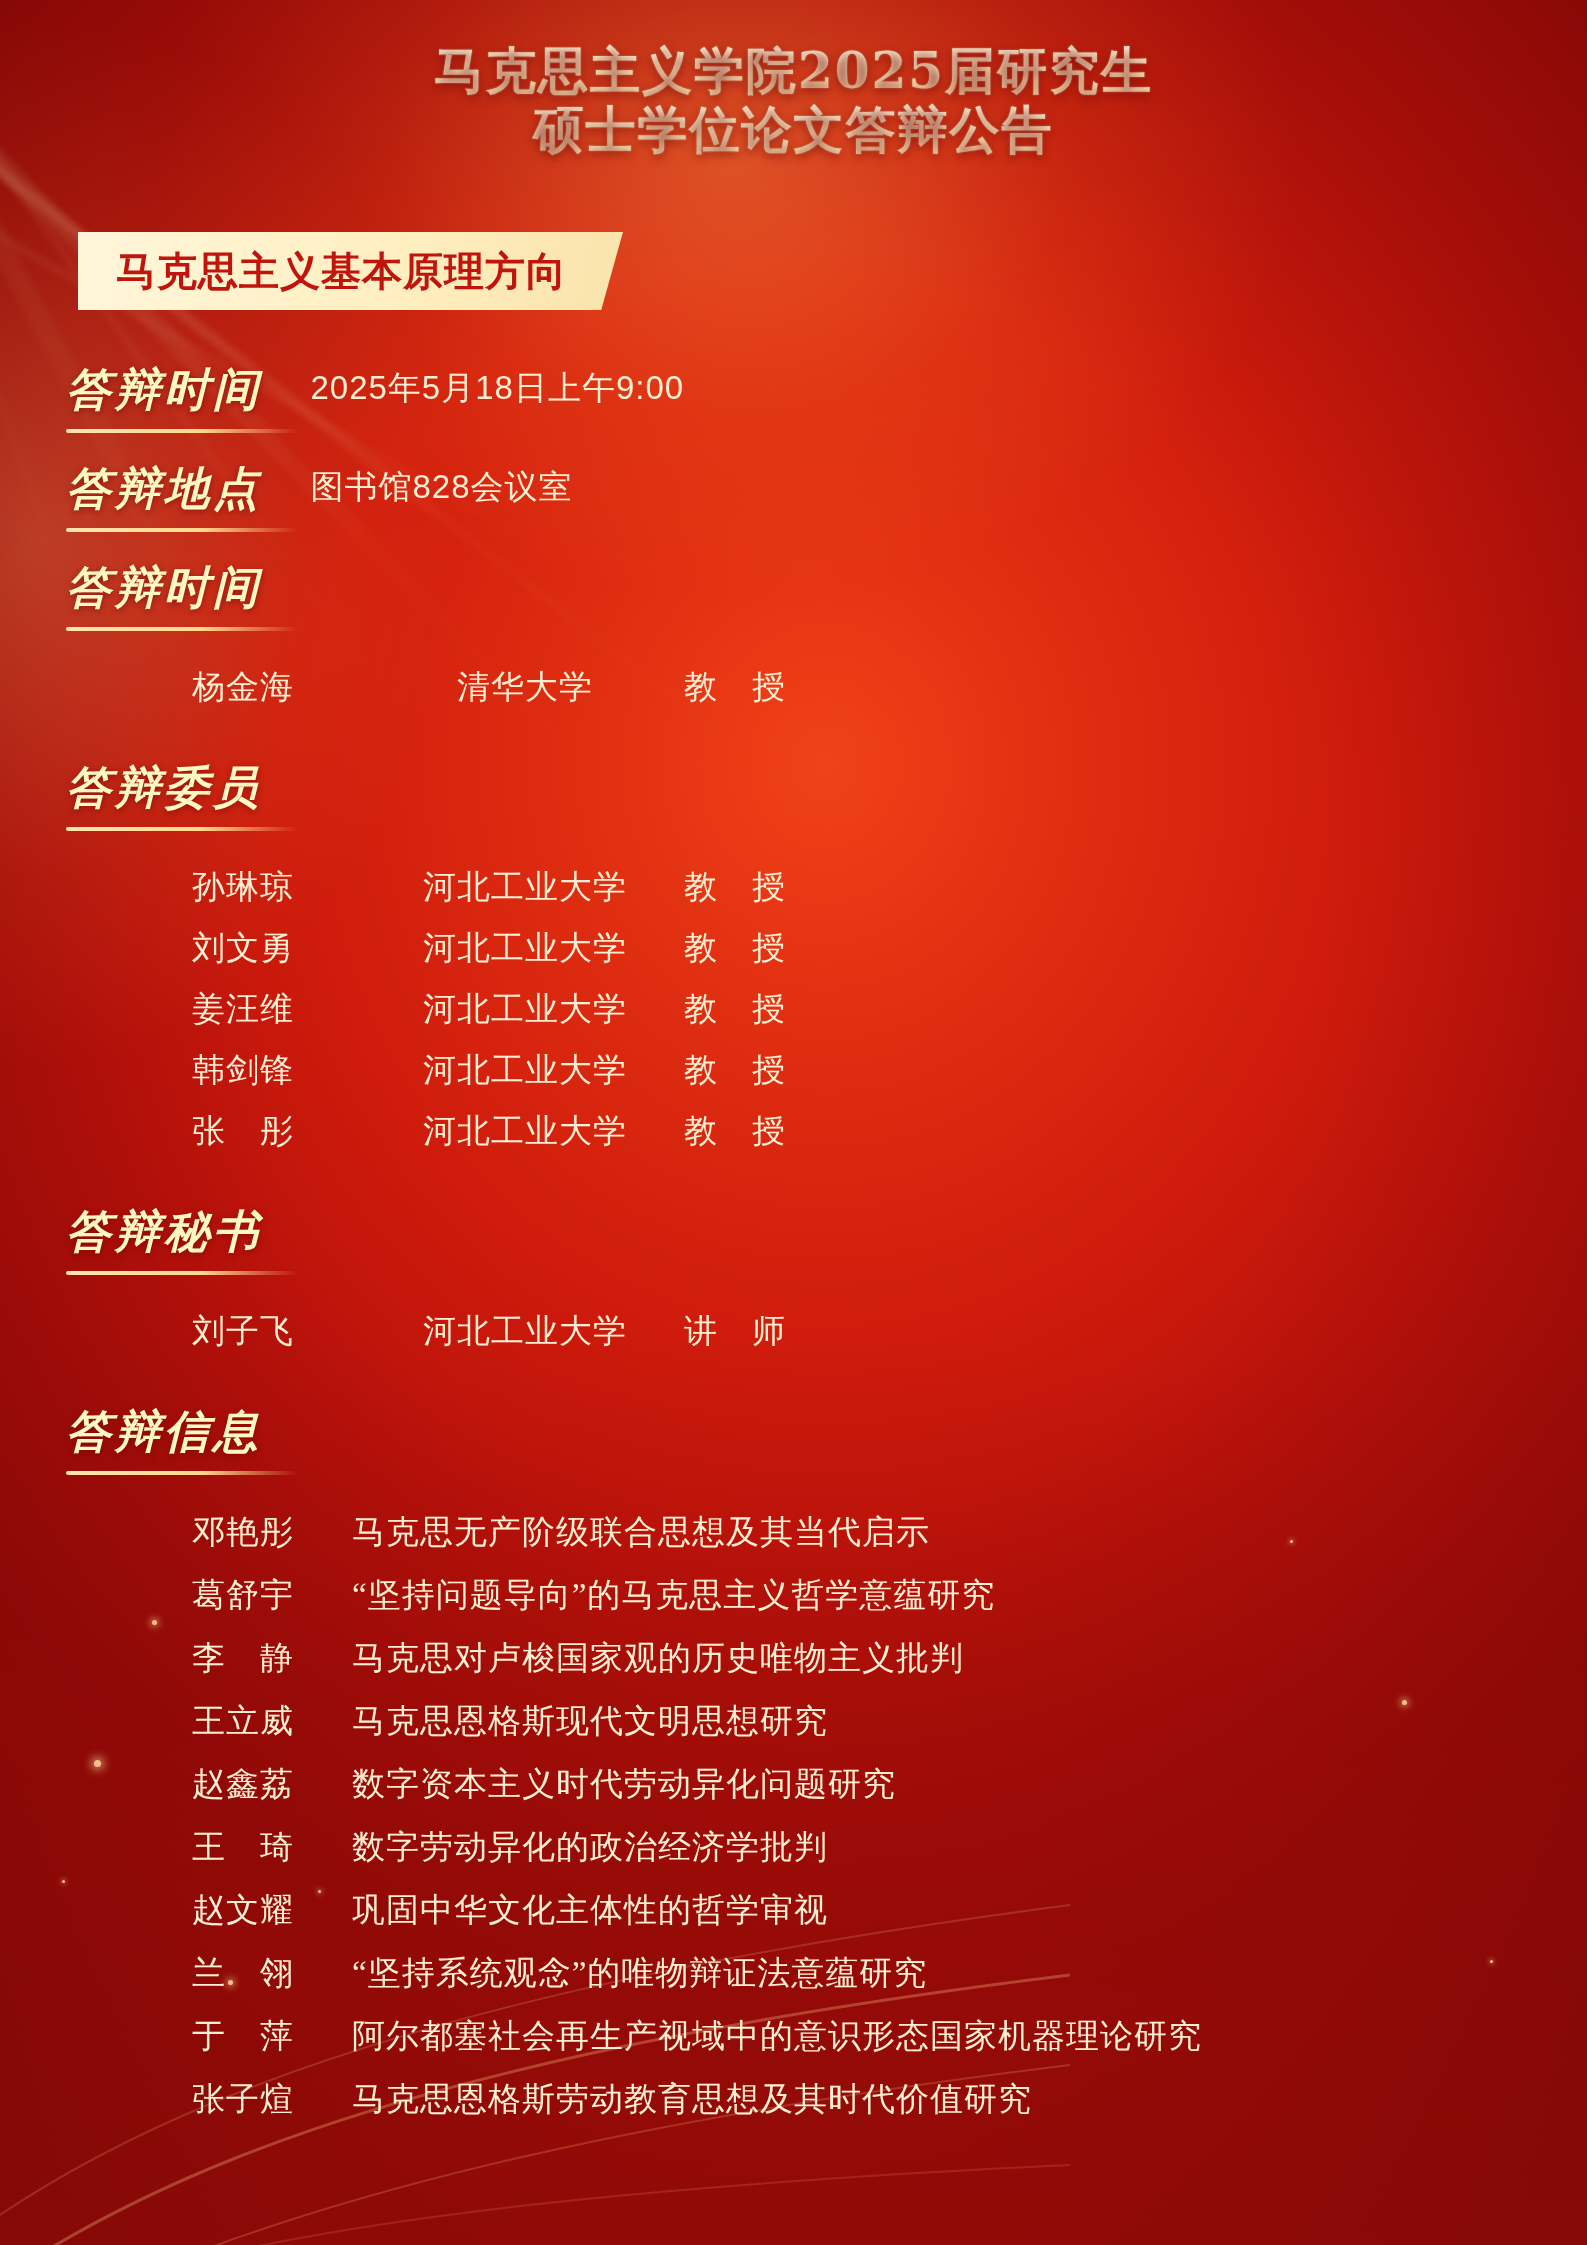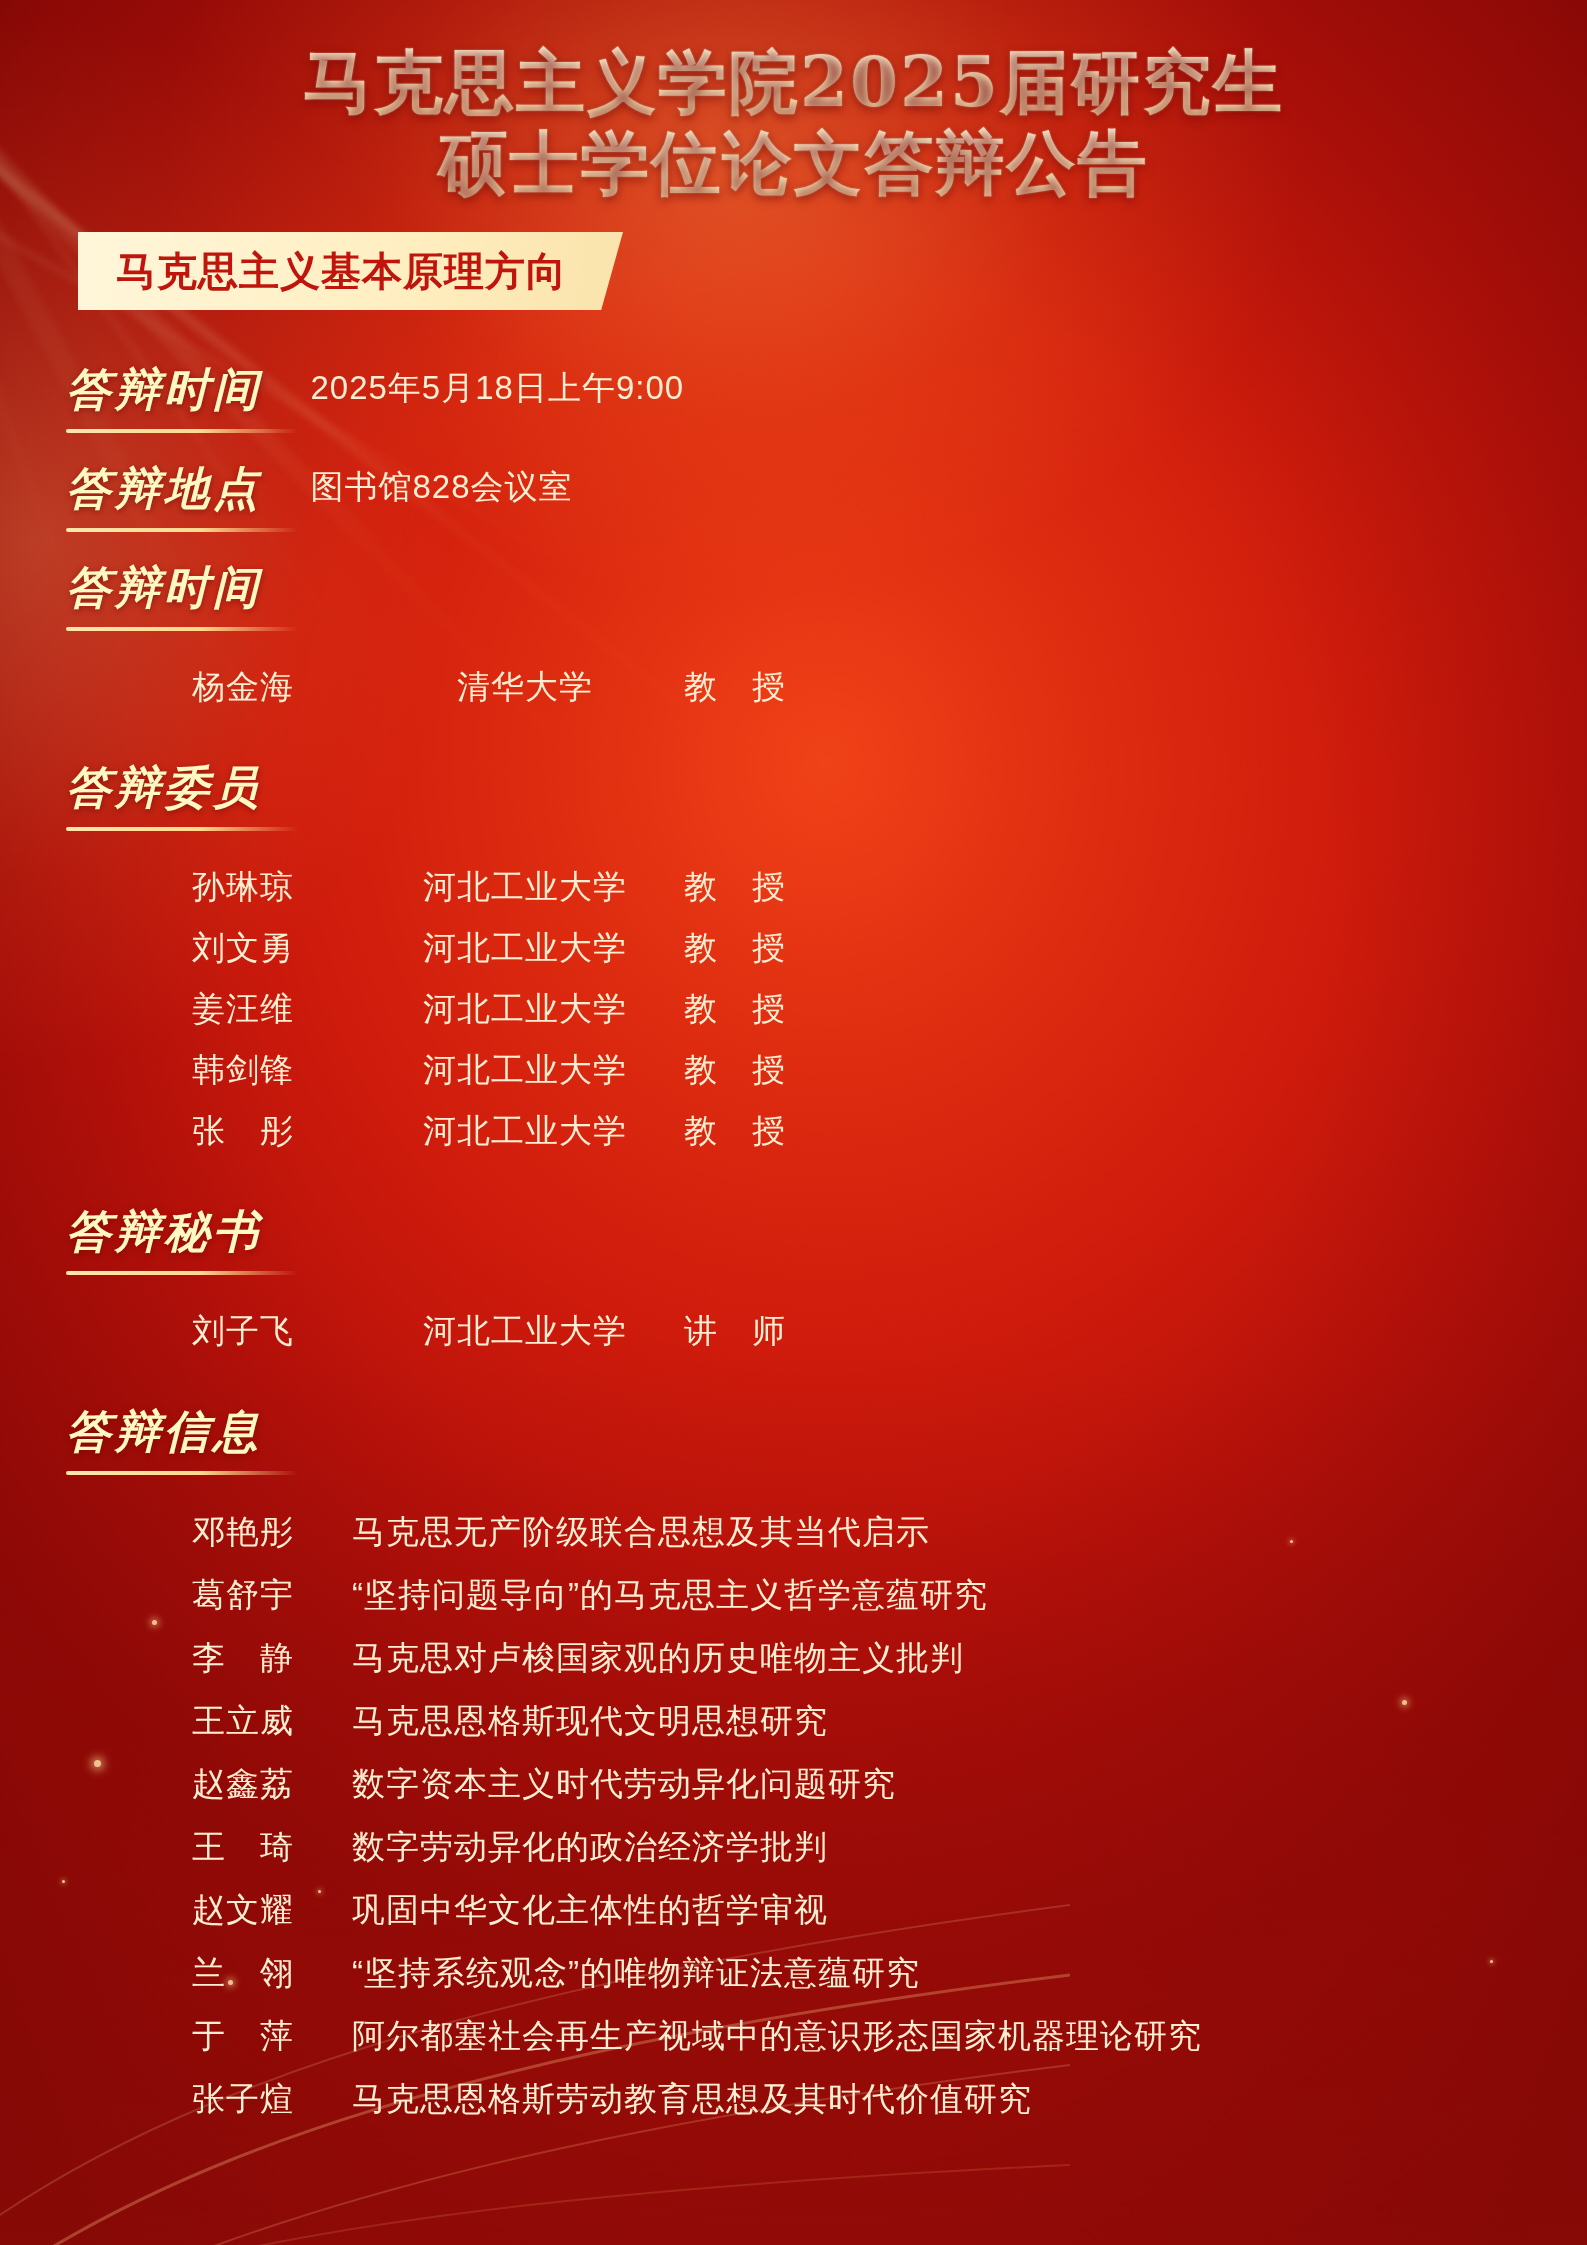--- a/index.html
+++ b/index.html
@@ -72,21 +72,21 @@
   
   .page { position: absolute; inset: 0; }
 
   .title-block {
     position: absolute; top: 42px; left: 0; right: 0;
     text-align: center;
   }
   .title-line {
     font-family: "DejaVu Serif", serif;
     font-weight: bold;
-    font-size: 69px;
+    font-size: 50px;
     line-height: 1.17;
     letter-spacing: 2px;
     color: #fff3cf;
     text-shadow: 0 3px 10px rgba(110,6,4,.65), 0 0 2px rgba(255,240,200,.6);
     background: linear-gradient(to bottom, #fffaf0 0%, #ffeec2 45%, #f8d79a 100%);
     -webkit-background-clip: text;
     background-clip: text;
     -webkit-text-fill-color: transparent;
   }
 
@@ -160,21 +160,21 @@
     width: 318px;
     margin-left: 42px;
   }
   .row .rank {
     width: 150px;
     display: flex;
     justify-content: space-between;
     font-family: Liberation Serif, serif;
   }
 
-  .row.thesis { padding: 9px 0; }
+  .row.thesis { padding: 9px 0; font-family: Liberation Serif, serif; }
   .row.thesis .title-txt { margin-left: 28px; }
 
   .spacer-lg { height: 40px; }
   .spacer-md { height: 26px; }
 </style>
 </head>
 <body>
 
 <div class="bg-base"></div>
 <div class="bg-glow-top"></div>

